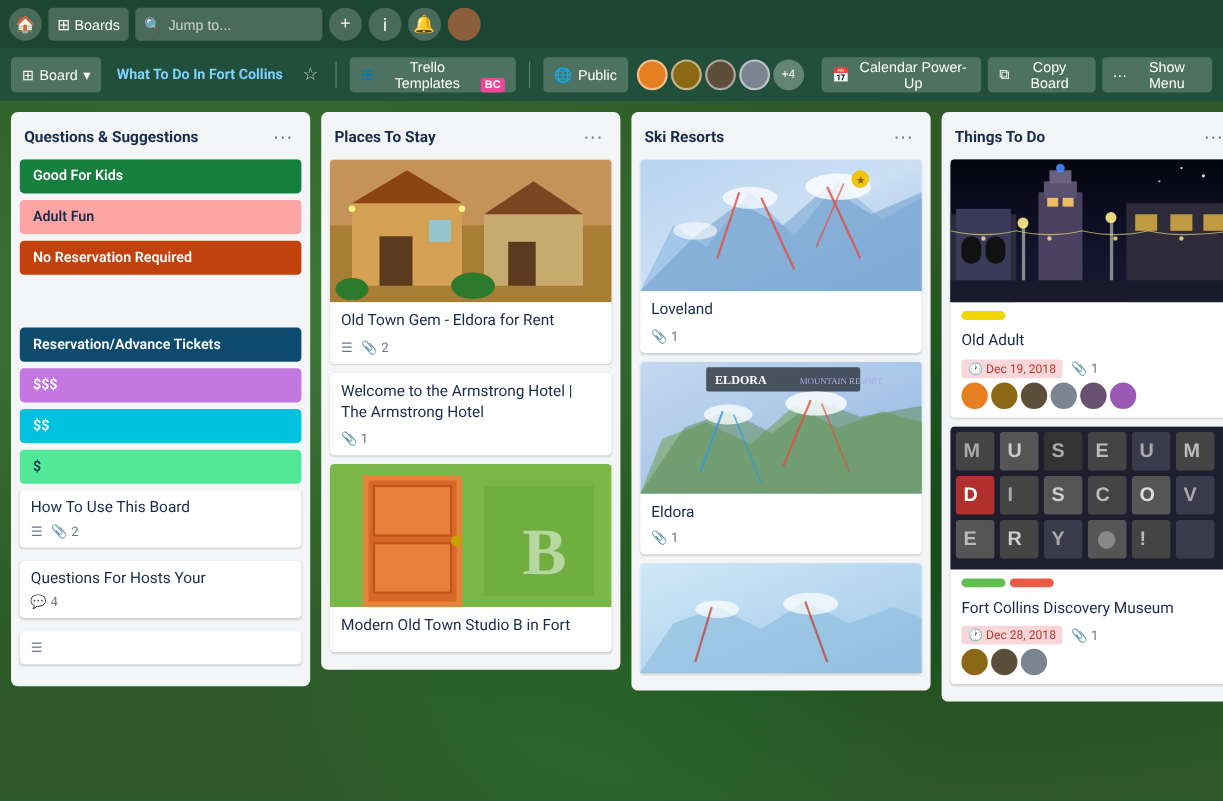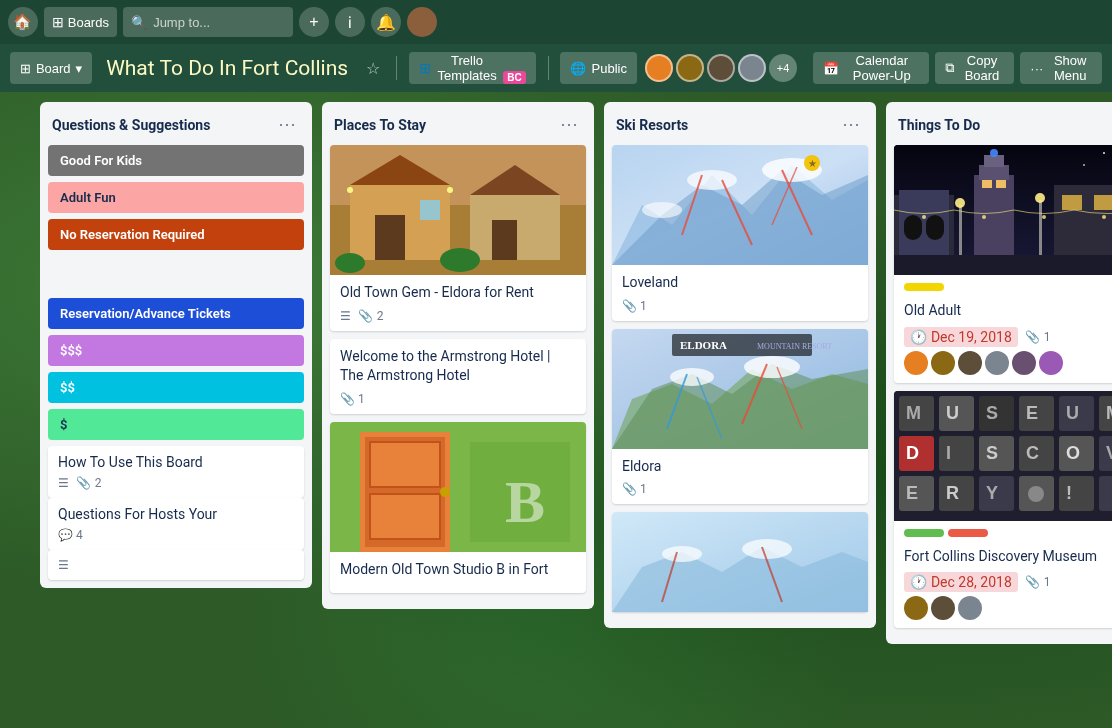--- a/index.html
+++ b/index.html
@@ -202,21 +202,20 @@
       font-size: 13px;
       height: 32px;
     }
 
     
     .board-bg {
       position: relative;
       height: calc(728px - 44px - 48px);
       background: linear-gradient(135deg, #2d6a4f 0%, #1b4332 100%);
       overflow: hidden;
-      padding-left: 30px;
     }
     .pine-bg {
       position: absolute;
       inset: 0;
       background: #2d5a27;
       background-image: radial-gradient(ellipse at 20% 30%, #3d7a37 0%, transparent 50%),
                         radial-gradient(ellipse at 80% 60%, #1a4a1a 0%, transparent 50%),
                         radial-gradient(ellipse at 50% 80%, #2d6a2d 0%, transparent 40%);
     }
 
@@ -295,21 +294,21 @@
       color: #6b778c;
     }
     .card-due-badge {
       display: flex;
       align-items: center;
       gap: 4px;
       background: #f8d7da;
       color: #c0392b;
       border-radius: 3px;
       padding: 2px 6px;
-      font-size: 14px;
+      font-size: 11px;
     }
     .card-members {
       display: flex;
       gap: 3px;
       margin-top: 4px;
     }
     .card-member-avatar {
       width: 24px;
       height: 24px;
       border-radius: 50%;
@@ -343,21 +342,21 @@
       font-size: 13px;
       font-weight: 600;
       color: #fff;
       cursor: pointer;
     }
 
     
     .plain-card {
       background: #fff;
       border-radius: 4px;
-      margin-bottom: 0;
+      margin-bottom: 12px;
       cursor: pointer;
       box-shadow: 0 1px 2px rgba(0,0,0,0.15);
       padding: 8px 10px;
     }
     .plain-card-title {
       font-size: 14px;
       color: #172b4d;
       margin-bottom: 6px;
     }
   </style>
@@ -381,21 +380,21 @@
     <button class="avatar-circle" style="background:#8b5e3c;width:30px;height:30px;border-radius:50%;border:none;cursor:pointer;"></button>
   </div>
 </nav>
 
 <header style="background:rgba(0,0,0,0.25);height:48px;display:flex;align-items:center;padding:0 10px;gap:8px;">
   <button class="board-btn">
     <span>⊞</span>
     <span>Board</span>
     <span>▾</span>
   </button>
-  <h1 style="color:#fef9c3;font-size:21px;font-weight:400;padding:0 6px;white-space:nowrap;">What To Do In Fort Collins</h1>
+  <h1 style="color:#7dd3fc;font-size:13px;font-weight:700;padding:0 6px;white-space:nowrap;">What To Do In Fort Collins</h1>
   <button class="star-btn">☆</button>
   <div class="divider-v"></div>
   <button class="trello-templates-btn">
     <span style="color:#0079bf;font-size:14px;">⊞</span>
     <span>Trello Templates</span>
     <span class="bc-badge">BC</span>
   </button>
   <div class="divider-v"></div>
   <button class="public-btn">
     <span>🌐</span>
@@ -429,24 +428,24 @@
   <div class="pine-bg"></div>
   <div class="lists-container">
 
     <div class="list">
       <div class="list-header">
         <span>Questions &amp; Suggestions</span>
         <button class="list-menu-btn">···</button>
       </div>
       <div class="list-content">
 
-        <div class="color-card" style="background:#737373;">Good For Kids</div>
+        <div class="color-card" style="background:#15803d;">Good For Kids</div>
         <div class="color-card" style="background:#fca5a5;color:#172b4d;">Adult Fun</div>
         <div class="color-card" style="background:#c2410c;">No Reservation Required</div>
-        <div class="color-card" style="background:#1d4ed8;margin-top:48px;">Reservation/Advance Tickets</div>
+        <div class="color-card" style="background:#0c4a6e;margin-top:48px;">Reservation/Advance Tickets</div>
         <div class="color-card" style="background:#c377e0;">$$$</div>
         <div class="color-card" style="background:#00c2e0;">$$</div>
         <div class="color-card" style="background:#51e898;color:#172b4d;">$</div>
 
         <div class="plain-card">
           <div class="plain-card-title">How To Use This Board</div>
           <div class="card-meta">
             <span class="card-meta-item">☰</span>
             <span class="card-meta-item">📎 2</span>
           </div>

